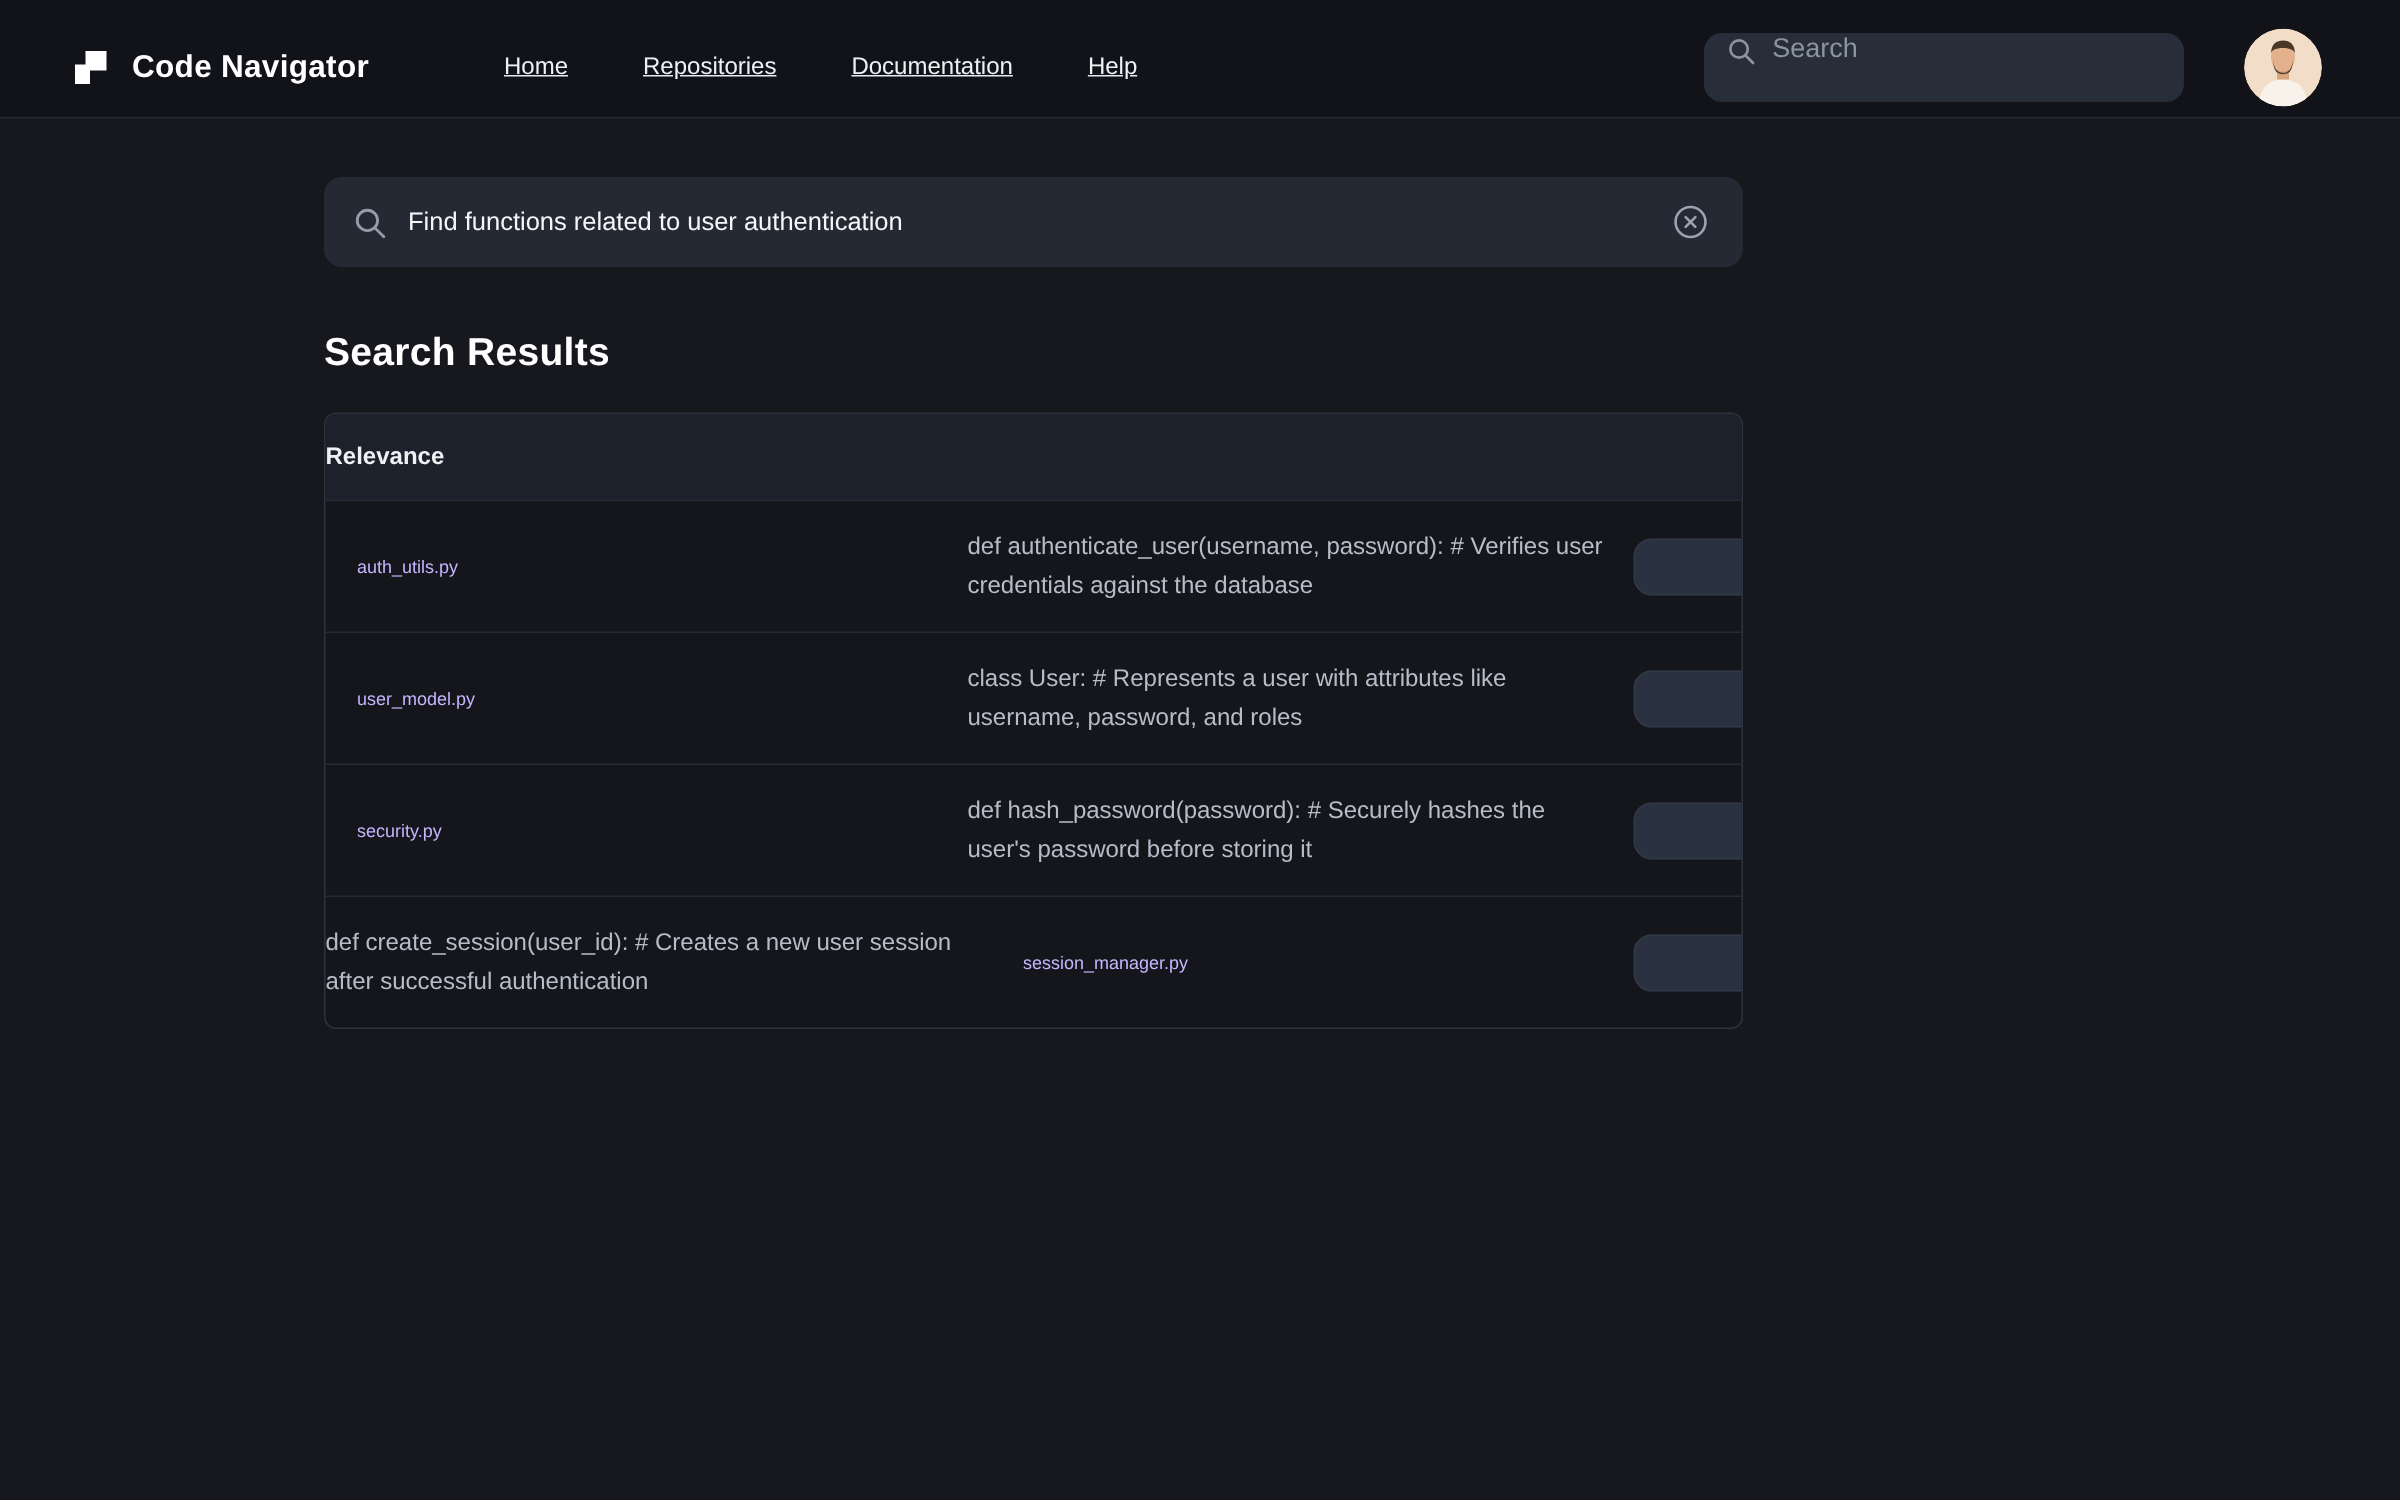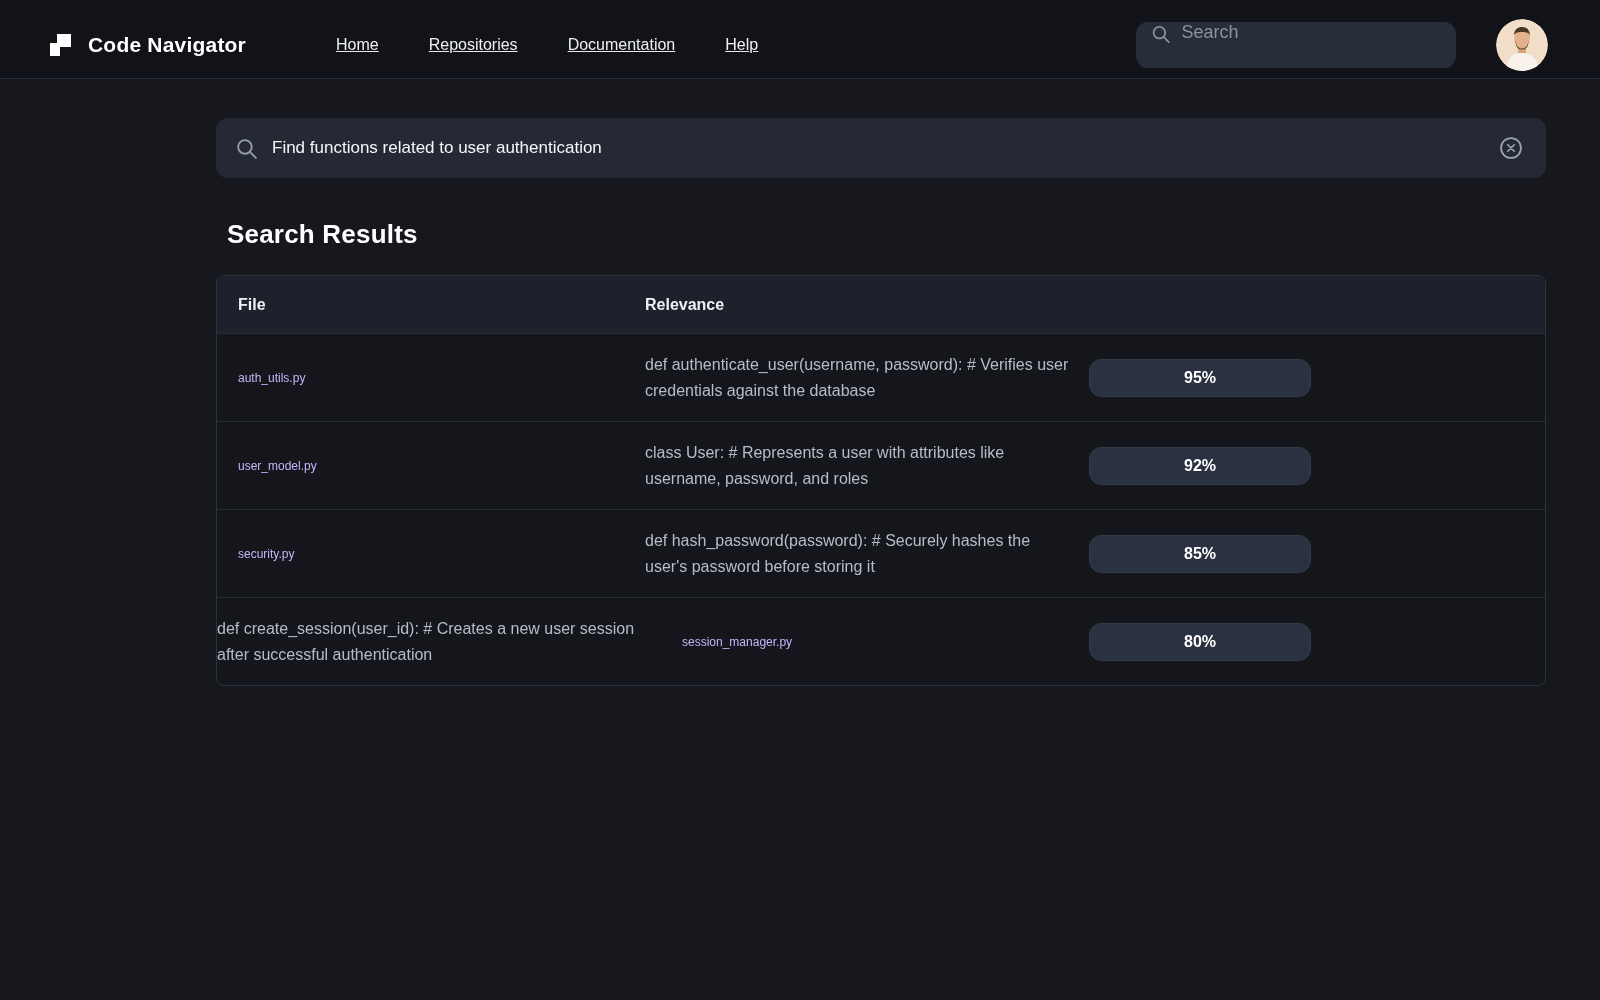--- a/index.html
+++ b/index.html
@@ -57,21 +57,21 @@
     width: 52px; height: 52px;
     border-radius: 50%;
     margin-left: 40px;
     overflow: hidden;
     flex: 0 0 auto;
     cursor: pointer;
   }
   .avatar svg { display: block; }
 
   
-  .content { width: 1330px; margin-left: 216px; }
+  .content { width: 946px; margin-left: 216px; }
 
   .query-bar {
     margin-top: 39px;
     height: 60px;
     background: #242934;
     border-radius: 12px;
     display: flex;
     align-items: center;
     padding: 0 20px 0 18px;
     gap: 13px;
@@ -93,21 +93,20 @@
     align-items: center;
     padding: 2px;
   }
 
   .results-heading {
     margin-top: 41px;
     font-size: 26px;
     font-weight: 700;
     color: #ffffff;
     letter-spacing: 0.2px;
-    margin-left: 11px;
   }
 
   
   .results-table {
     margin-top: 25px;
     border: 1px solid #2d323c;
     border-radius: 8px;
     overflow: hidden;
     background: #14161b;
   }
@@ -204,21 +203,20 @@
         <circle cx="12" cy="12" r="9.2"></circle>
         <path d="M9 9 L15 15 M15 9 L9 15"></path>
       </svg>
     </button>
   </div>
 
   <h1 class="results-heading">Search Results</h1>
 
   <section class="results-table">
     <div class="t-row t-head">
-      <div class="cell cell-file">File</div>
       <div class="cell cell-relevance">Relevance</div>
     </div>
     <div id="table-body">
   <div class="t-row t-body-row">
     <div class="cell cell-file">auth_utils.py</div>
     <div class="cell cell-snippet">
       <div class="snippet-text">def authenticate_user(username, password): # Verifies user credentials against the database</div>
     </div>
     <div class="cell cell-relevance">
       <div class="relevance-badge">95%</div>

